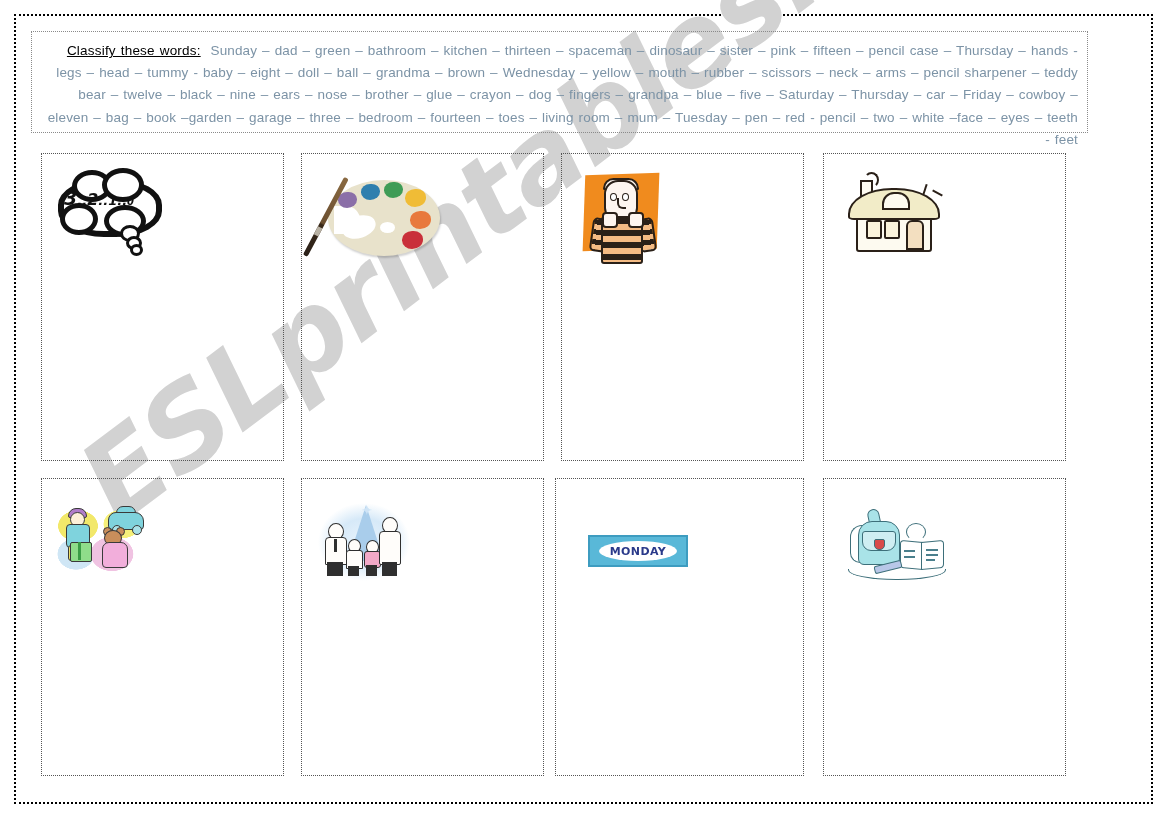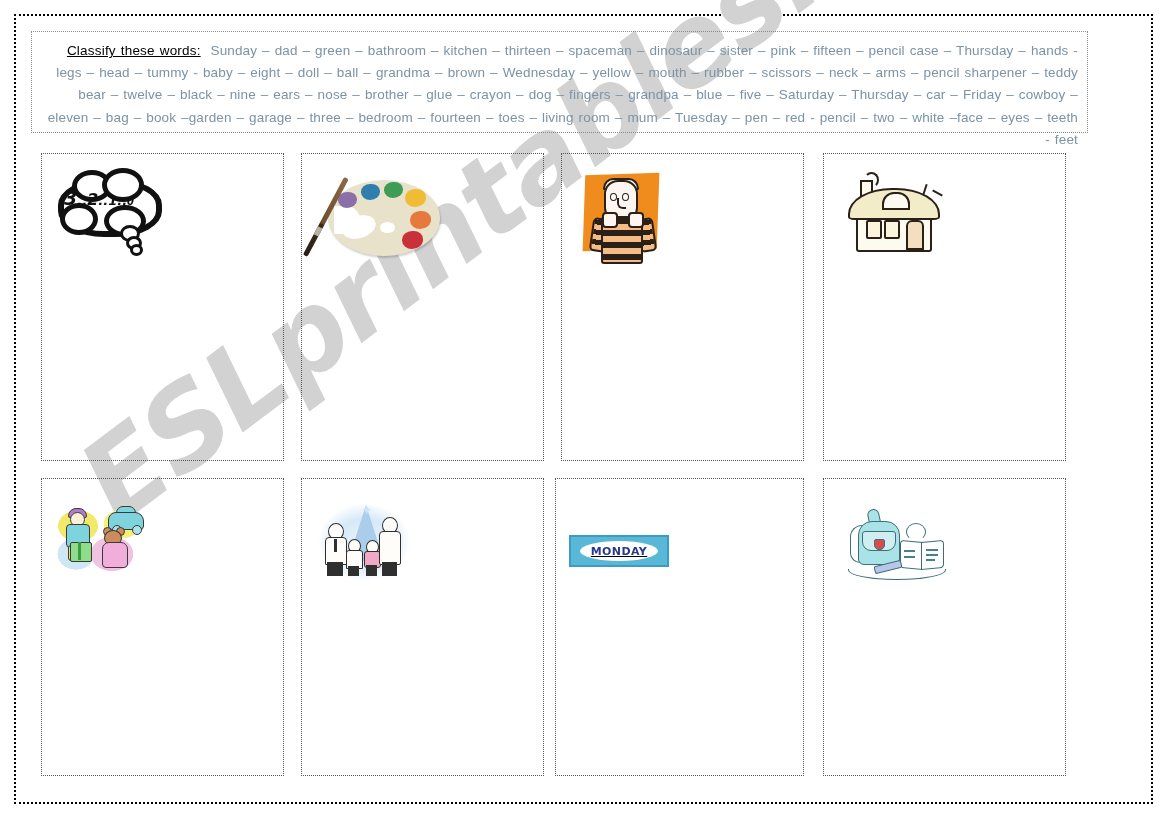--- a/index.html
+++ b/index.html
@@ -763,21 +763,21 @@
       <div class="fig-body kid-body"></div>
       <div class="fig-legs kid-legs"></div>
       <div class="fig-head mum-head"></div>
       <div class="fig-body mum-body"></div>
       <div class="fig-legs mum-legs"></div>
     </div>
   </div>
 </div>
 
 <div class="cell" style="left:555px; top:478px; width:249px; height:298px;">
-  <div class="art" style="left:13px; top:56px;text-decoration:underline;">
+  <div class="art" style="left:32px; top:56px;">
     <div class="art-monday">
       <div class="monday-oval">
         <span class="monday-text">MONDAY</span>
       </div>
     </div>
   </div>
 </div>
 
 <div class="cell" style="left:823px; top:478px; width:243px; height:298px;">
   <div class="art" style="left:22px; top:28px;">

